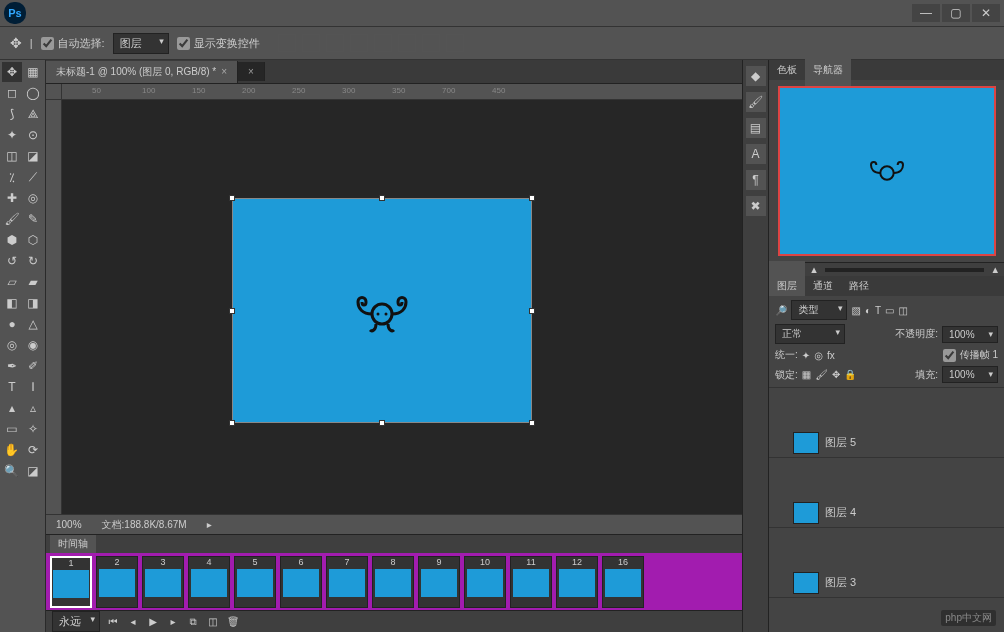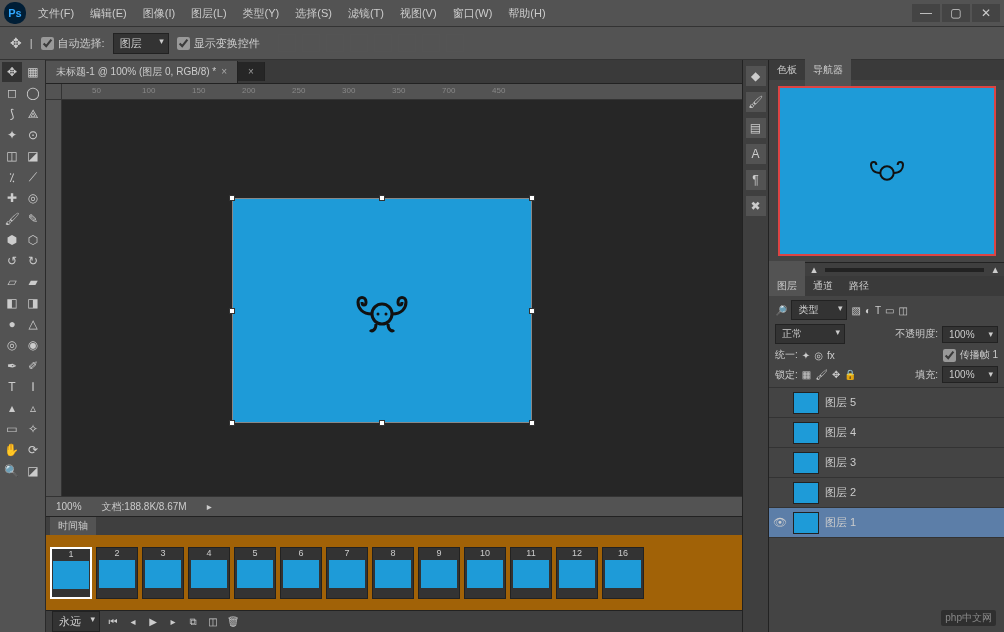--- a/index.html
+++ b/index.html
@@ -42,21 +42,21 @@
 .canvas-area { position: absolute; top: 16px; left: 16px; right: 0; bottom: 0; background: #262626; overflow: hidden; }
 .artboard { position: absolute; left: 170px; top: 98px; width: 300px; height: 225px; background: #1e9bd8; border: 1px solid #888; }
 .handle { position: absolute; width: 6px; height: 6px; background: #fff; border: 1px solid #333; }
 .h-tl { left: -4px; top: -4px; } .h-tc { left: 50%; top: -4px; margin-left: -3px; } .h-tr { right: -4px; top: -4px; }
 .h-ml { left: -4px; top: 50%; margin-top: -3px; } .h-mr { right: -4px; top: 50%; margin-top: -3px; }
 .h-bl { left: -4px; bottom: -4px; } .h-bc { left: 50%; bottom: -4px; margin-left: -3px; } .h-br { right: -4px; bottom: -4px; }
 .octopus { position: absolute; left: 50%; top: 50%; transform: translate(-50%, -50%); }
 
 .status-bar { height: 20px; background: #535353; border-top: 1px solid #333; display: flex; align-items: center; padding: 0 10px; gap: 20px; font-size: 10px; }
 
-.timeline { height: 116px; background: #a16207; border-top: 1px solid #222; display: flex; flex-direction: column; }
+.timeline { height: 98px; background: #a21caf; border-top: 1px solid #222; display: flex; flex-direction: column; }
 .timeline-header { height: 18px; background: #3f3f3f; display: flex; align-items: center; padding: 0 4px; }
 .timeline-tab { padding: 2px 8px; background: #535353; font-size: 10px; }
 .frames-row { flex: 1; display: flex; align-items: center; padding: 4px; gap: 4px; overflow-x: auto; }
 .frame { width: 42px; height: 52px; background: #333; border: 1px solid #222; position: relative; cursor: pointer; }
 .frame.active { border: 2px solid #fff; }
 .frame-num { font-size: 9px; text-align: center; }
 .frame-thumb { width: 36px; height: 28px; background: #1e9bd8; margin: 2px auto; }
 .timeline-controls { height: 22px; background: #3f3f3f; display: flex; align-items: center; gap: 6px; padding: 0 6px; border-top: 1px solid #222; }
 .tl-btn { width: 14px; height: 14px; display: flex; align-items: center; justify-content: center; cursor: pointer; font-size: 10px; }
 
@@ -71,45 +71,33 @@
 .navigator { height: 216px; display: flex; flex-direction: column; }
 .nav-preview { flex: 1; display: flex; align-items: center; justify-content: center; padding: 6px; }
 .nav-img { width: 218px; height: 170px; background: #1e9bd8; border: 2px solid #d44; position: relative; display: flex; align-items: center; justify-content: center; }
 .nav-zoom { height: 20px; background: #3f3f3f; display: flex; align-items: center; padding: 0 6px; gap: 8px; border-top: 1px solid #222; }
 
 .layers { flex: 1; display: flex; flex-direction: column; min-height: 0; }
 .layer-controls { padding: 4px 6px; display: flex; flex-direction: column; gap: 4px; background: #444; border-bottom: 1px solid #333; }
 .layer-row { display: flex; align-items: center; gap: 4px; font-size: 10px; }
 .layer-row .dropdown { flex: 0 0 auto; }
 .layer-list { flex: 1; overflow-y: auto; }
-.layer-item { display: flex; align-items: center; height: 30px; border-bottom: 1px solid #333; padding: 0 4px; gap: 6px; cursor: pointer; }
+.layer-item { display: flex; align-items: center; height: 30px; border-bottom: 1px solid #333; padding: 0 4px; gap: 6px; cursor: pointer; margin-top: 40px; }
 .layer-item.active { background: #5c7ea8; }
 .layer-eye { width: 14px; height: 14px; display: flex; align-items: center; justify-content: center; }
 .layer-thumb { width: 26px; height: 22px; background: #1e9bd8; border: 1px solid #222; }
 .watermark { position: absolute; bottom: 6px; right: 8px; font-size: 10px; color: #888; background: rgba(0,0,0,0.3); padding: 1px 4px; border-radius: 2px; }
 </style>
 </head>
 <body>
 
 <div class="app">
 
   <div class="titlebar">
     <div class="ps-logo">Ps</div>
-    <div class="menu">
-      <div class="menu-item">文件(F)</div>
-      <div class="menu-item">编辑(E)</div>
-      <div class="menu-item">图像(I)</div>
-      <div class="menu-item">图层(L)</div>
-      <div class="menu-item">类型(Y)</div>
-      <div class="menu-item">选择(S)</div>
-      <div class="menu-item">滤镜(T)</div>
-      <div class="menu-item">视图(V)</div>
-      <div class="menu-item">窗口(W)</div>
-      <div class="menu-item">帮助(H)</div>
-    </div>
     <div class="window-controls">
       <div class="win-btn">—</div>
       <div class="win-btn">▢</div>
       <div class="win-btn">✕</div>
     </div>
   </div>
 
   <div class="options-bar">
     <span class="tool-ind">✥</span>
     <span>|</span>

